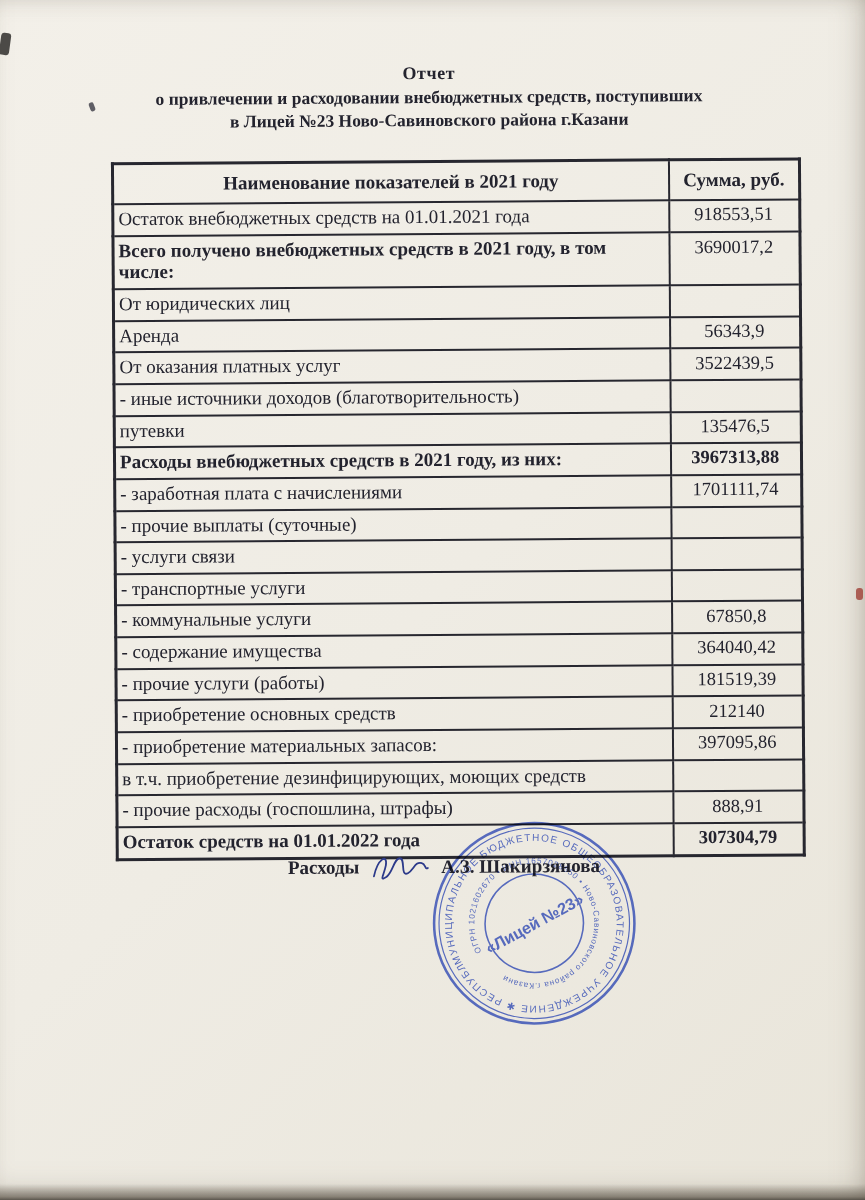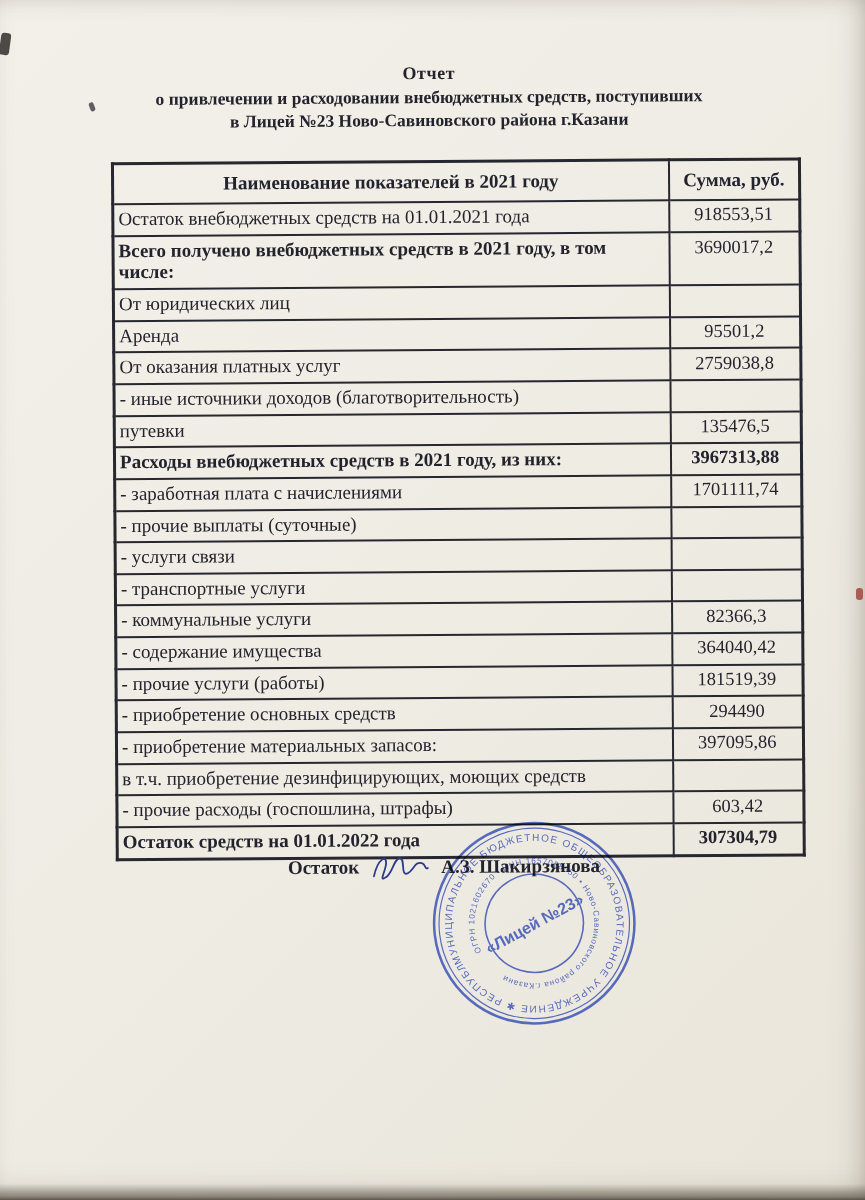--- a/index.html
+++ b/index.html
@@ -141,25 +141,25 @@
           <tr>
             <td class="lbl b">Всего получено внебюджетных средств в 2021 году, в том числе:</td>
             <td class="val top">3690017,2</td>
           </tr>
           <tr>
             <td class="lbl">От юридических лиц</td>
             <td class="val"></td>
           </tr>
           <tr>
             <td class="lbl">Аренда</td>
-            <td class="val">95501,2</td>
+            <td class="val">56343,9</td>
           </tr>
           <tr>
             <td class="lbl">От оказания платных услуг</td>
-            <td class="val">2759038,8</td>
+            <td class="val">3522439,5</td>
           </tr>
           <tr>
             <td class="lbl">- иные источники доходов (благотворительность)</td>
             <td class="val"></td>
           </tr>
           <tr>
             <td class="lbl">путевки</td>
             <td class="val">135476,5</td>
           </tr>
           <tr>
@@ -177,55 +177,55 @@
           <tr>
             <td class="lbl">- услуги связи</td>
             <td class="val"></td>
           </tr>
           <tr>
             <td class="lbl">- транспортные услуги</td>
             <td class="val"></td>
           </tr>
           <tr>
             <td class="lbl">- коммунальные услуги</td>
-            <td class="val">82366,3</td>
+            <td class="val">67850,8</td>
           </tr>
           <tr>
             <td class="lbl">- содержание имущества</td>
             <td class="val">364040,42</td>
           </tr>
           <tr>
             <td class="lbl">- прочие услуги (работы)</td>
             <td class="val">181519,39</td>
           </tr>
           <tr>
             <td class="lbl">- приобретение основных средств</td>
-            <td class="val">294490</td>
+            <td class="val">212140</td>
           </tr>
           <tr>
             <td class="lbl">- приобретение материальных запасов:</td>
             <td class="val">397095,86</td>
           </tr>
           <tr>
             <td class="lbl">в т.ч. приобретение дезинфицирующих, моющих средств</td>
             <td class="val"></td>
           </tr>
           <tr>
             <td class="lbl">- прочие расходы (госпошлина, штрафы)</td>
-            <td class="val">603,42</td>
+            <td class="val">888,91</td>
           </tr>
           <tr>
             <td class="lbl b">Остаток средств на 01.01.2022 года</td>
             <td class="val b">307304,79</td>
           </tr>
         </tbody>
     </table>
 
     <div class="sig-row">
-      <span>Остаток</span>
+      <span>Расходы</span>
       <svg class="sig-squiggle" width="62" height="34" viewBox="0 0 62 34">
         <path d="M5,26 C9,8 19,3 17,15 C15,25 10,31 17,27 C24,23 25,8 31,8 C37,8 31,27 39,23 C45,20 46,11 53,13 C57,14 56,20 59,18" fill="none" stroke="#2c3a8a" stroke-width="1.8" stroke-linecap="round"></path>
       </svg>
       <span>А.З. Шакирзянова</span>
     </div>
 
     <svg class="stamp" viewBox="0 0 220 220">
       <defs>
         <path id="ringOuter" d="M110,110 m-84,0 a84,84 0 1,1 168,0 a84,84 0 1,1 -168,0"></path>
         <path id="ringInner" d="M110,110 m-61,0 a61,61 0 1,1 122,0 a61,61 0 1,1 -122,0"></path>

